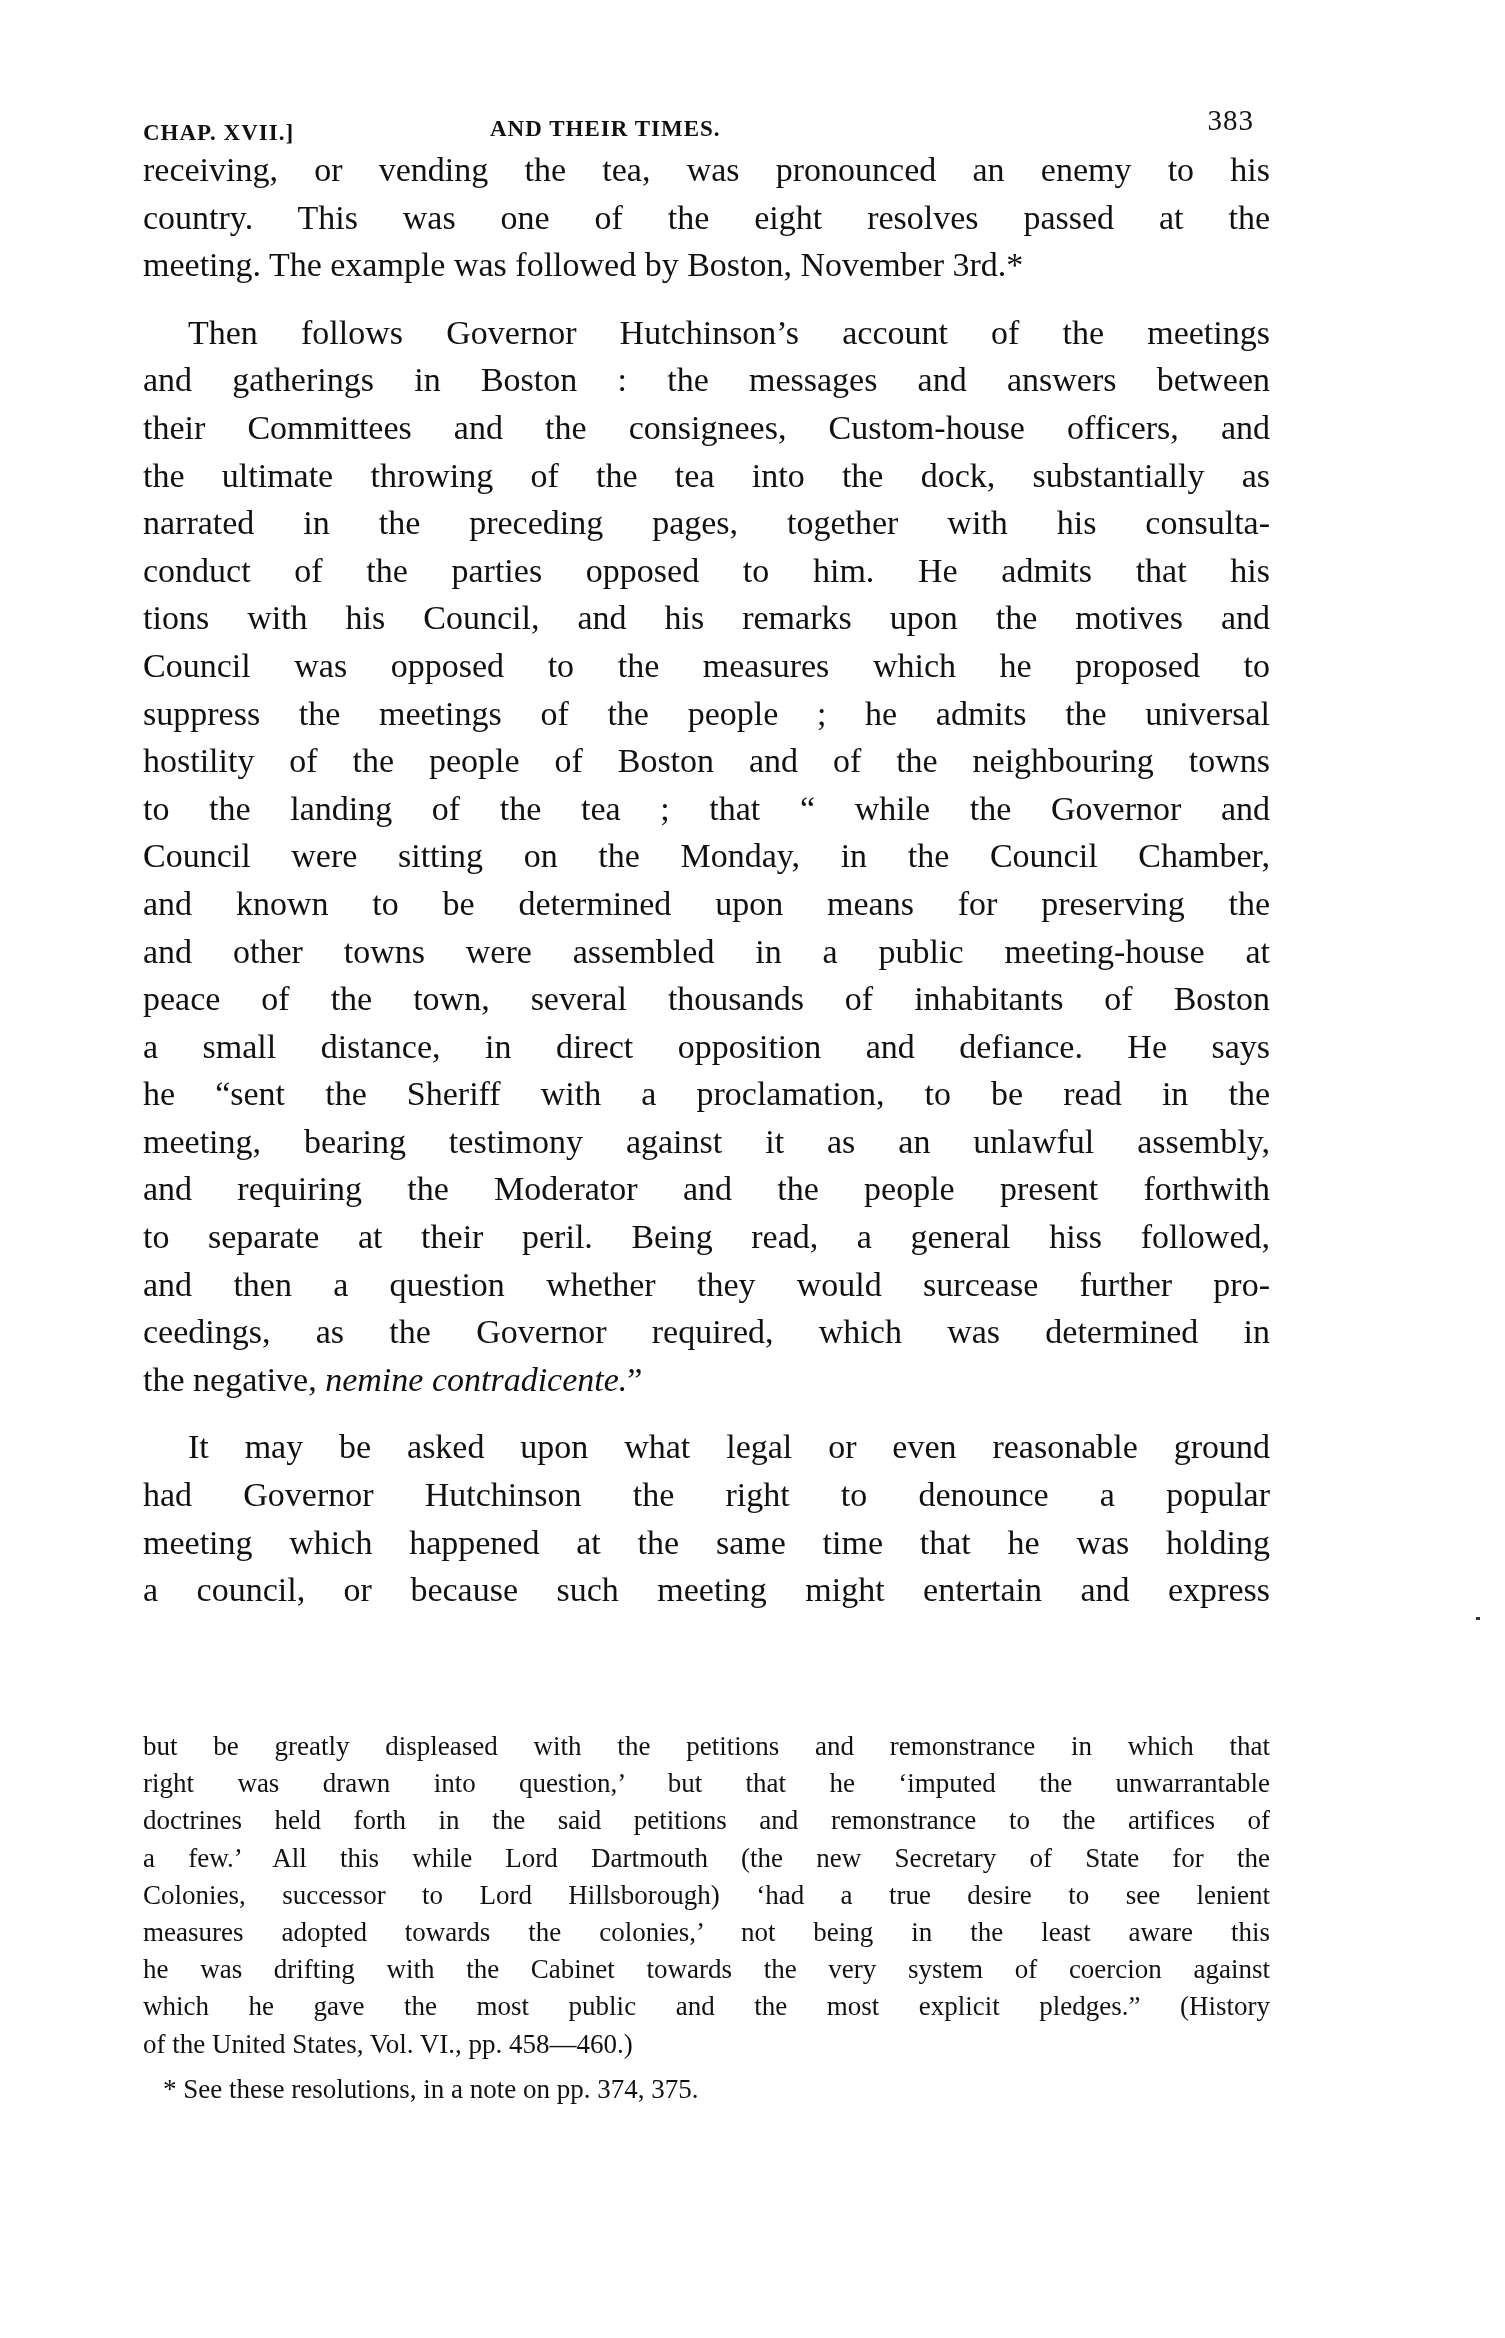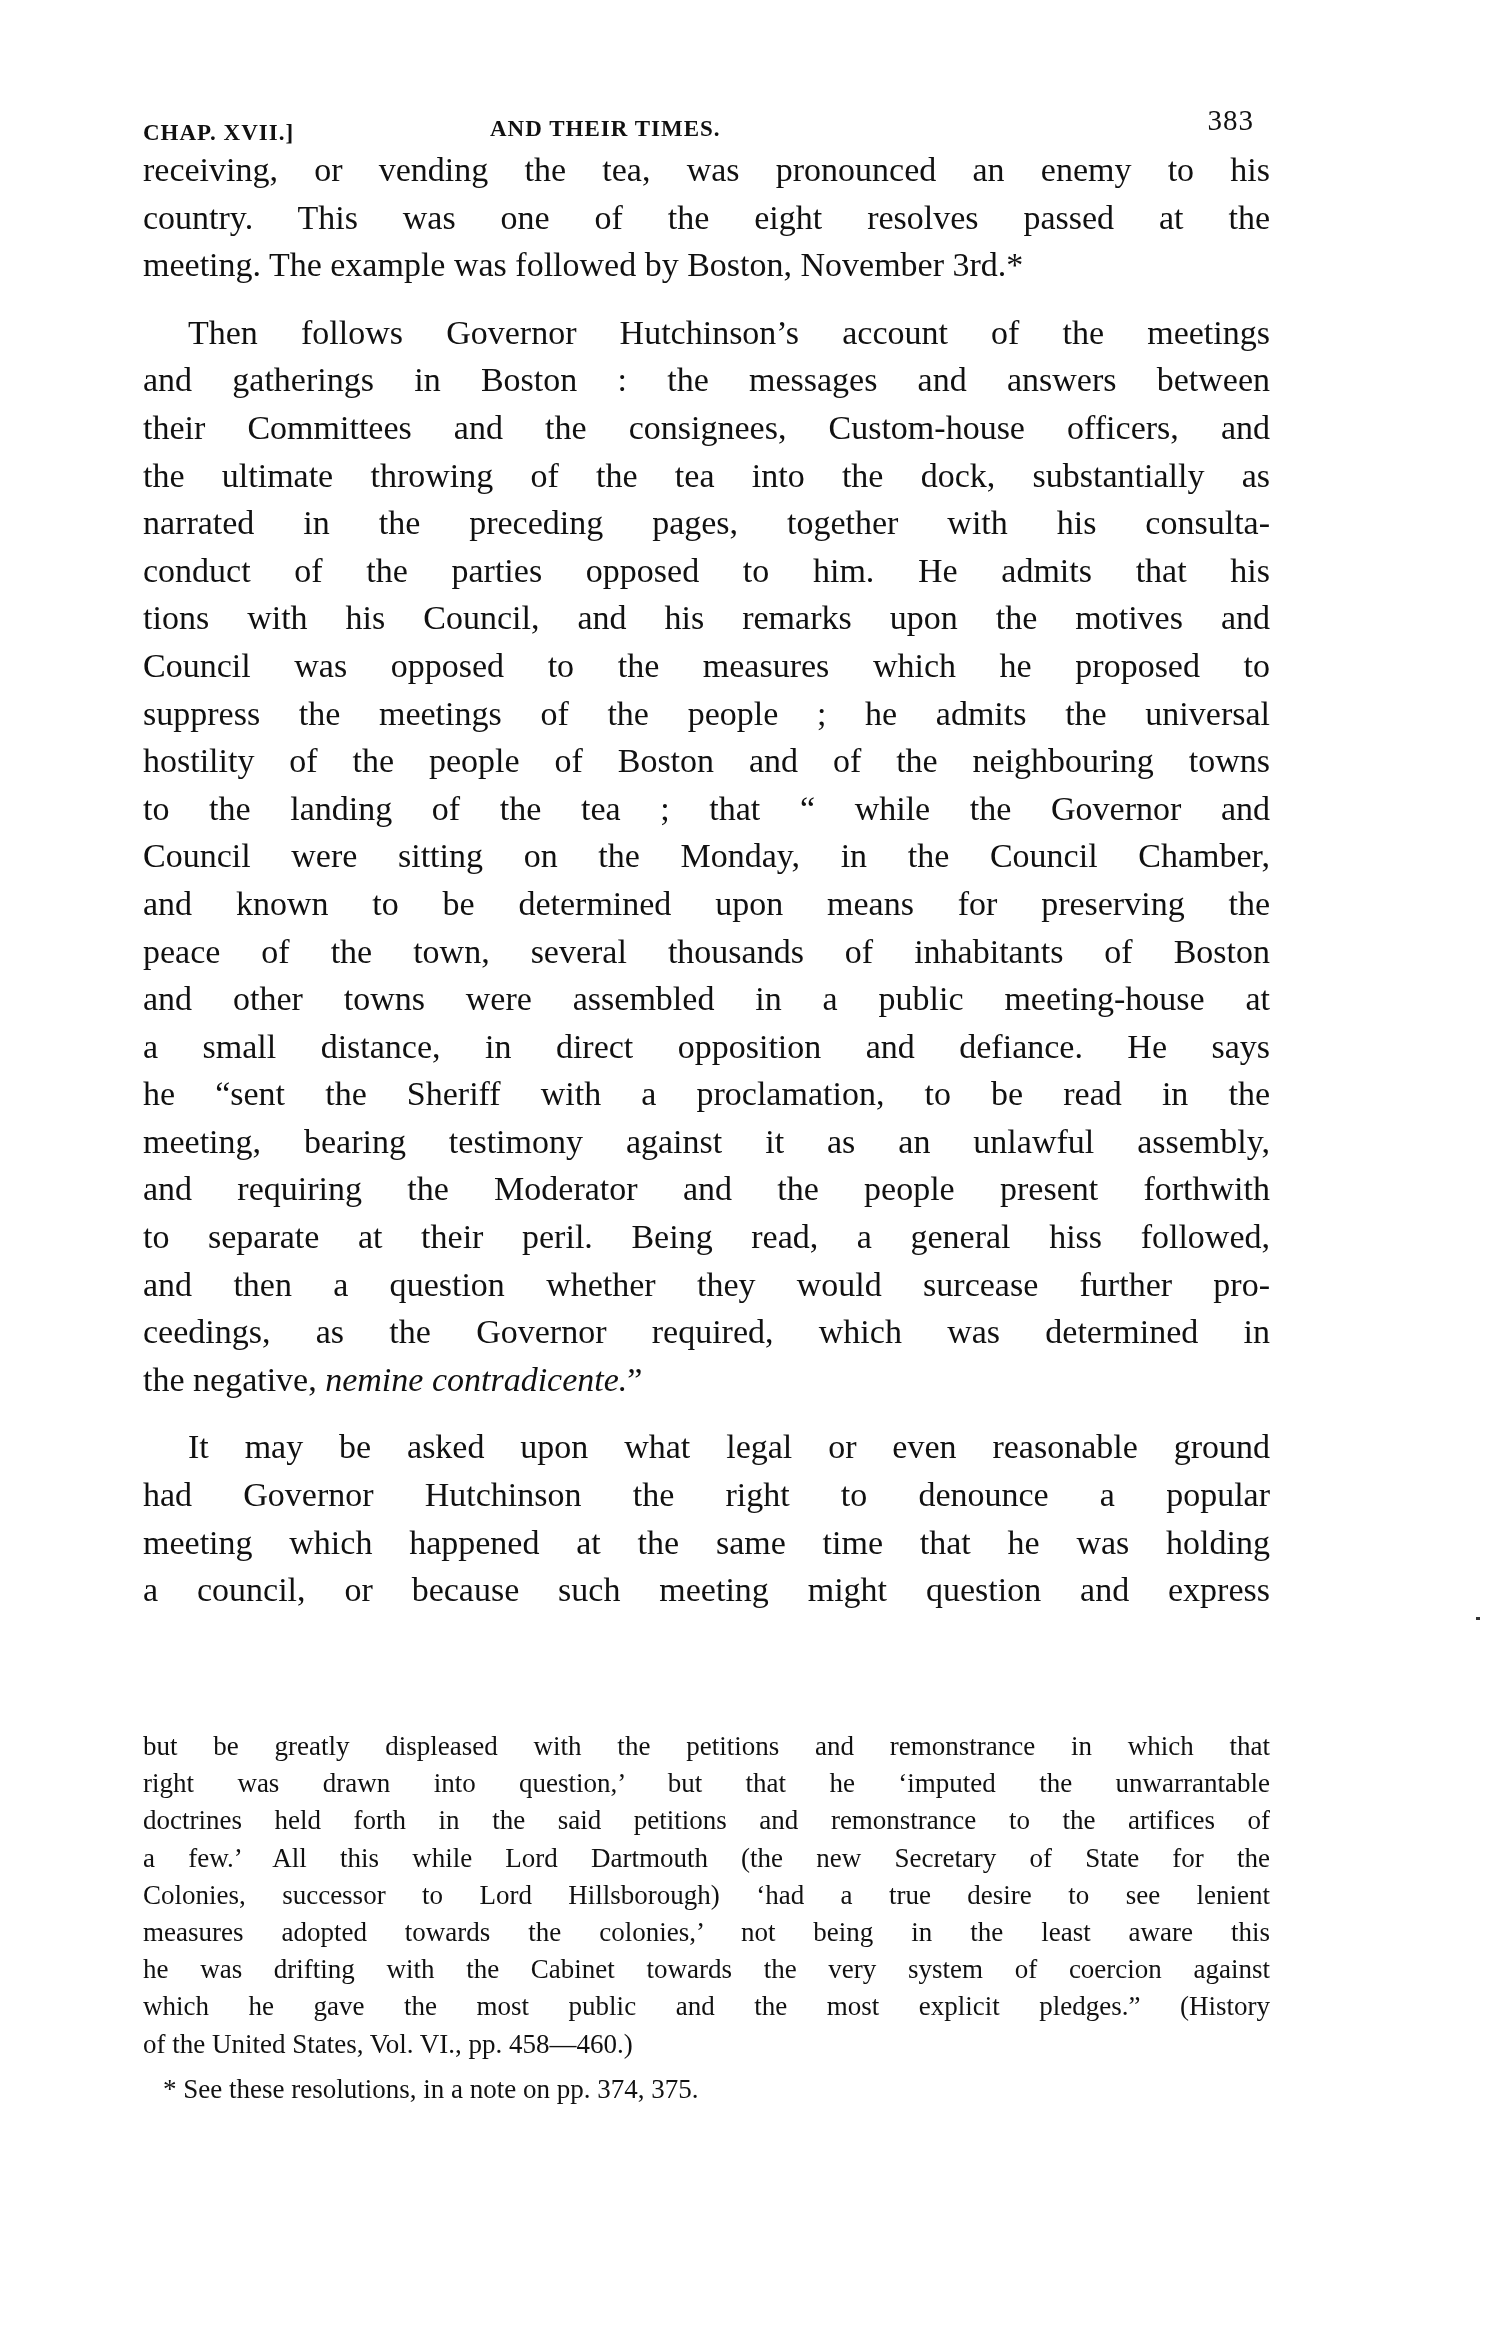--- a/index.html
+++ b/index.html
@@ -130,34 +130,34 @@
     <span class="line">the ultimate throwing of the tea into the dock, substantially as</span>
     <span class="line">narrated in the preceding pages, together with his consulta-</span>
     <span class="line">conduct of the parties opposed to him. He admits that his</span>
     <span class="line">tions with his Council, and his remarks upon the motives and</span>
     <span class="line">Council was opposed to the measures which he proposed to</span>
     <span class="line">suppress the meetings of the people ; he admits the universal</span>
     <span class="line">hostility of the people of Boston and of the neighbouring towns</span>
     <span class="line">to the landing of the tea ; that “ while the Governor and</span>
     <span class="line">Council were sitting on the Monday, in the Council Chamber,</span>
     <span class="line">and known to be determined upon means for preserving the</span>
+    <span class="line">and other towns were assembled in a public meeting-house at</span>
     <span class="line">peace of the town, several thousands of inhabitants of Boston</span>
-    <span class="line">and other towns were assembled in a public meeting-house at</span>
     <span class="line">a small distance, in direct opposition and defiance. He says</span>
     <span class="line">he “sent the Sheriff with a proclamation, to be read in the</span>
     <span class="line">meeting, bearing testimony against it as an unlawful assembly,</span>
     <span class="line">and requiring the Moderator and the people present forthwith</span>
     <span class="line">to separate at their peril. Being read, a general hiss followed,</span>
     <span class="line">and then a question whether they would surcease further pro-</span>
     <span class="line">ceedings, as the Governor required, which was determined in</span>
     <span class="line last"><span>the negative, </span><span class="ital">nemine contradicente.</span><span>”</span></span>
     <span class="line indent">It may be asked upon what legal or even reasonable ground</span>
     <span class="line">had Governor Hutchinson the right to denounce a popular</span>
     <span class="line">meeting which happened at the same time that he was holding</span>
-    <span class="line">a council, or because such meeting might question and express</span>
+    <span class="line">a council, or because such meeting might entertain and express</span>
   </div>
 
   <div class="footnotes">
     <span class="fline">but be greatly displeased with the petitions and remonstrance in which that</span>
     <span class="fline">right was drawn into question,’ but that he ‘imputed the unwarrantable</span>
     <span class="fline">doctrines held forth in the said petitions and remonstrance to the artifices of</span>
     <span class="fline">a few.’ All this while Lord Dartmouth (the new Secretary of State for the</span>
     <span class="fline">Colonies, successor to Lord Hillsborough) ‘had a true desire to see lenient</span>
     <span class="fline">measures adopted towards the colonies,’ not being in the least aware this</span>
     <span class="fline">he was drifting with the Cabinet towards the very system of coercion against</span>

